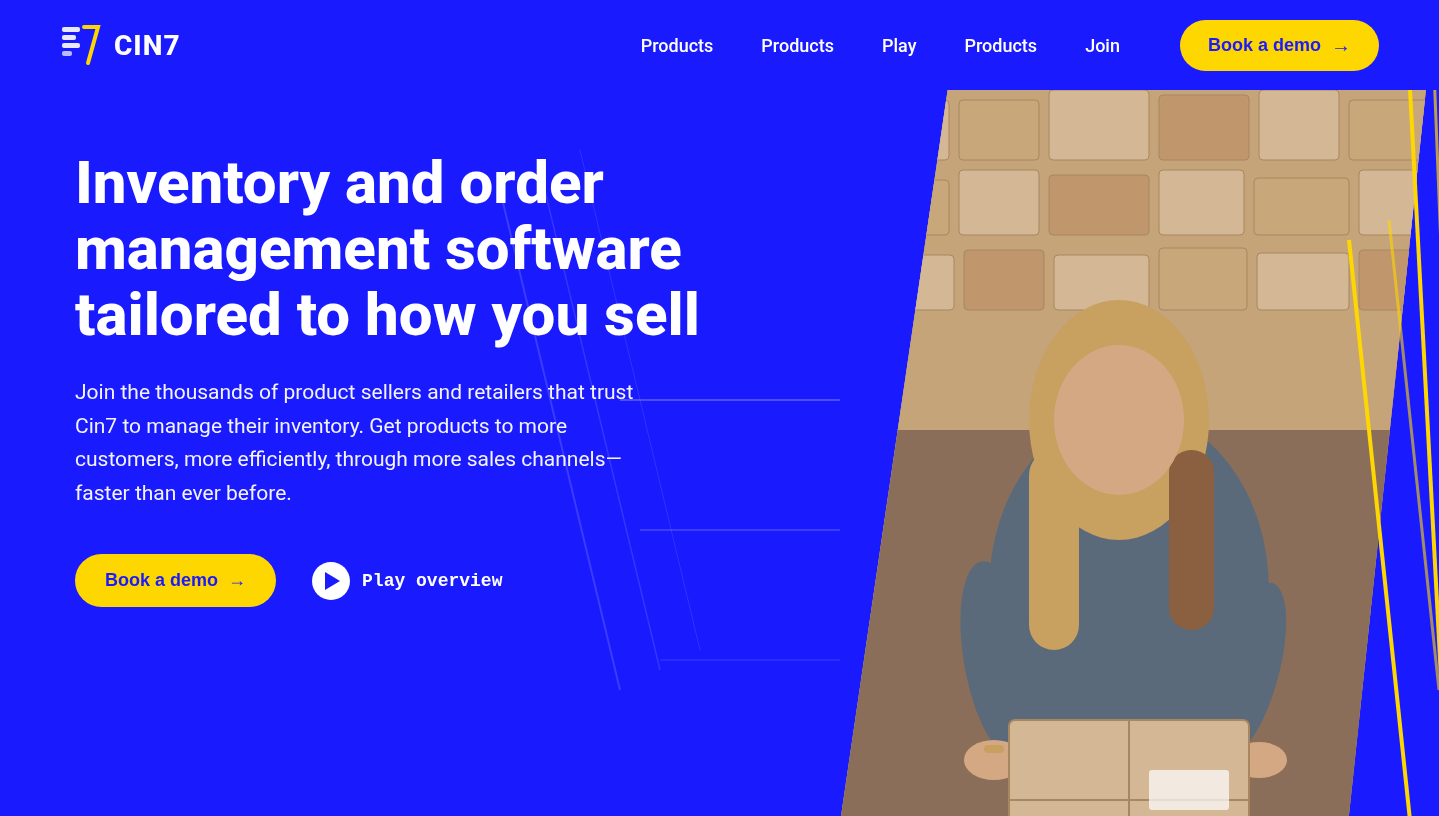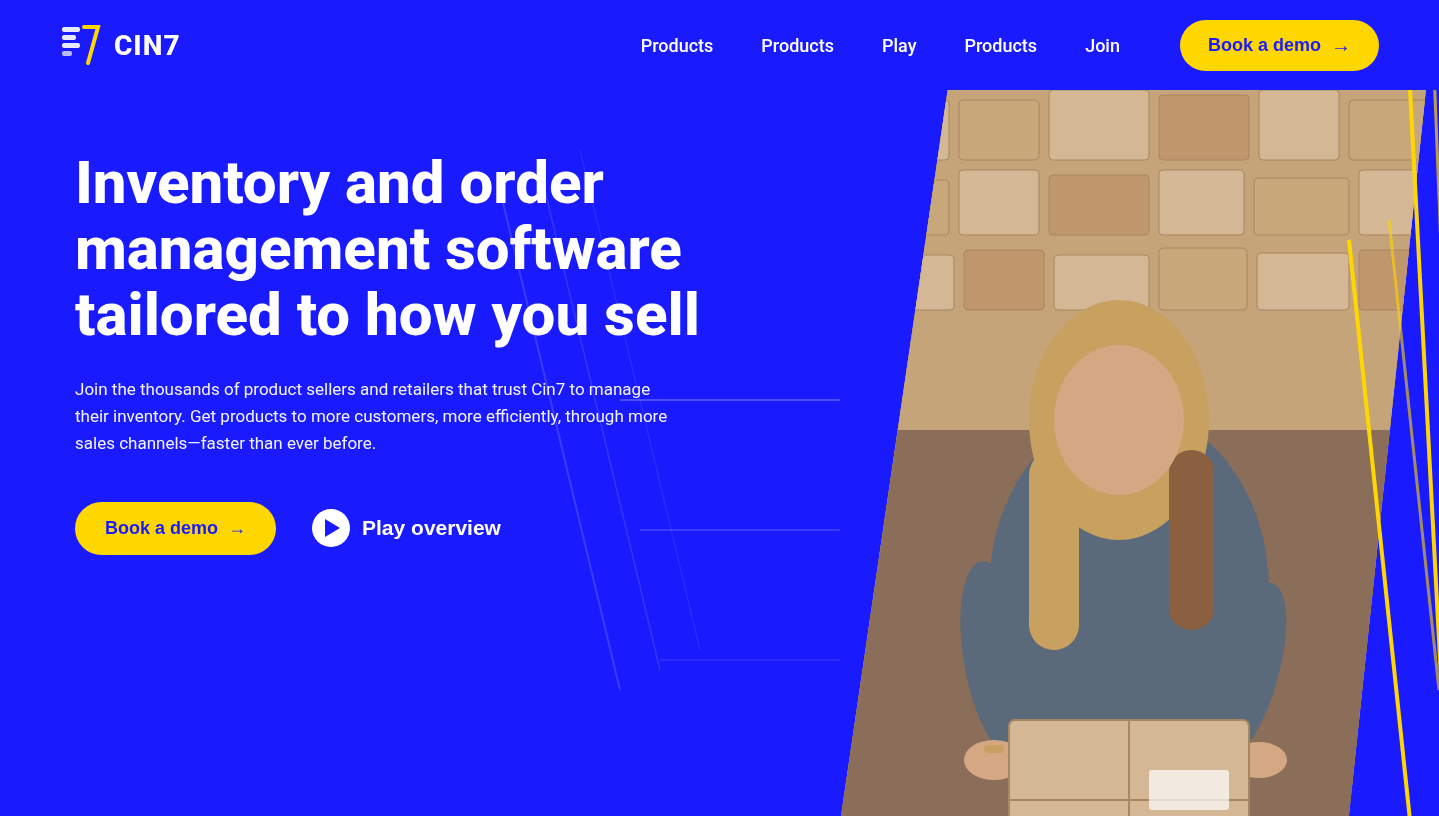--- a/index.html
+++ b/index.html
@@ -98,21 +98,21 @@
     }
     .hero-heading {
       color: white;
       font-size: 60px;
       font-weight: 800;
       line-height: 1.1;
       margin-bottom: 28px;
     }
     .hero-subtext {
       color: white;
-      font-size: 17px;
+      font-size: 21px;
       line-height: 1.6;
       max-width: 600px;
       margin-bottom: 44px;
       opacity: 0.95;
     }
     .hero-buttons {
       display: flex;
       align-items: center;
       gap: 36px;
     }
@@ -127,25 +127,26 @@
       cursor: pointer;
       display: flex;
       align-items: center;
       gap: 10px;
     }
     .play-overview {
       display: flex;
       align-items: center;
       gap: 12px;
       color: white;
-      font-size: 21px;
+      font-size: 18px;
       font-weight: 600;
       cursor: pointer;
       background: none;
       border: none;
+      font-family: Liberation Mono, monospace;
     }
     .play-btn-circle {
       width: 38px;
       height: 38px;
       border-radius: 50%;
       background: white;
       display: flex;
       align-items: center;
       justify-content: center;
       flex-shrink: 0;

